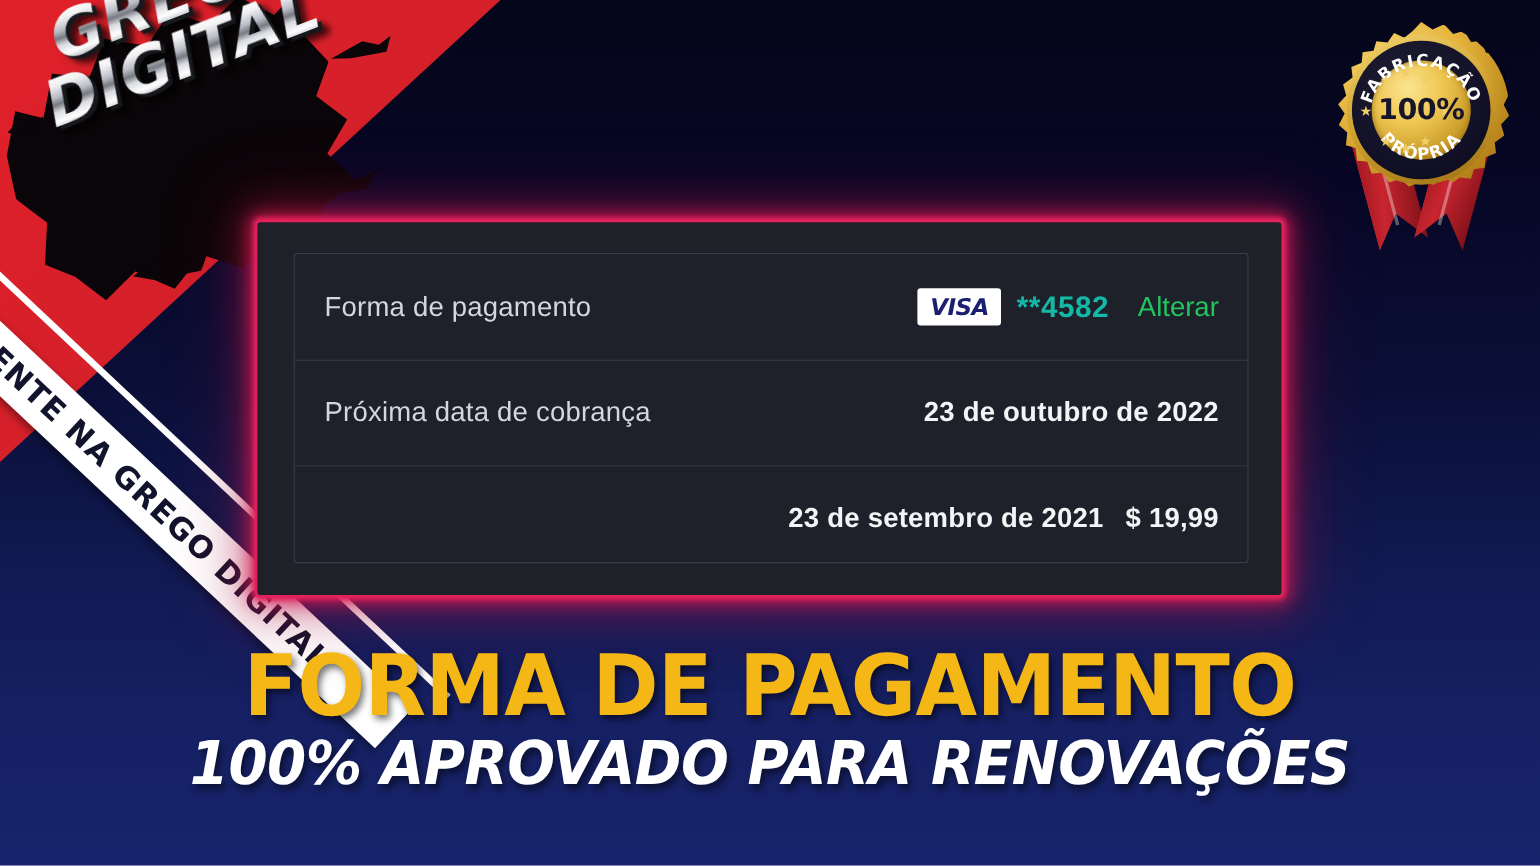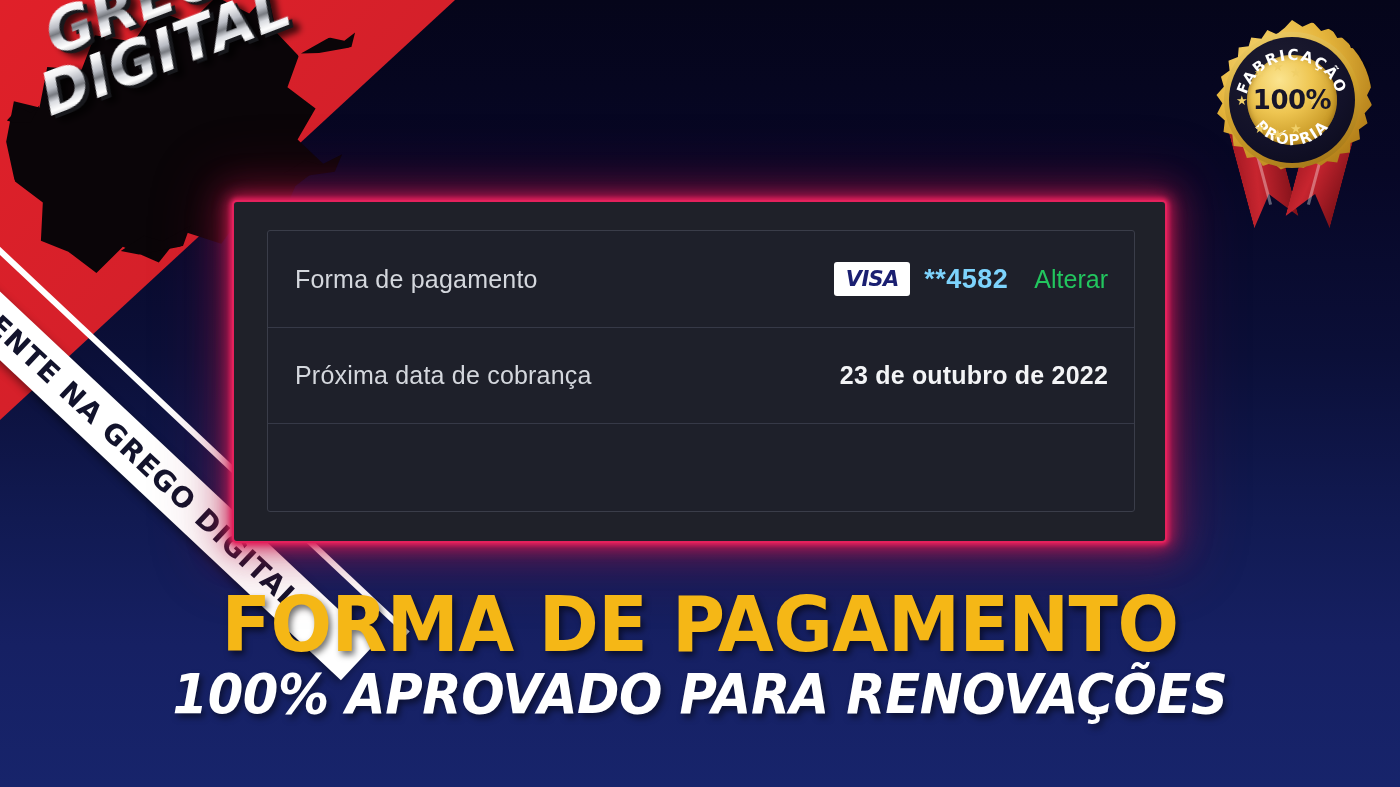--- a/index.html
+++ b/index.html
@@ -295,21 +295,21 @@
     font-weight: 700;
     font-style: italic;
     font-size: 21px;
     letter-spacing: -0.6px;
     color: #1a1f71;
   }
   #card-last4 {
     font-family: "Liberation Sans", sans-serif;
     font-size: 27px;
     font-weight: 700;
-    color: #7dd3fc;
+    color: #14b8a6;
     letter-spacing: 0.5px;
   }
   #change-payment-link {
     font-family: "Liberation Sans", sans-serif;
     font-size: 25px;
     font-weight: 400;
     color: #22c55e;
     cursor: pointer;
     margin-left: 12px;
   }
@@ -420,20 +420,24 @@
       </div>
 
       <div class="payment-row">
         <span class="row-label">Próxima data de cobrança</span>
         <span class="row-right">
           <span class="row-value">23 de outubro de 2022</span>
         </span>
       </div>
 
       <div class="payment-row">
+        <span class="row-right">
+          <span class="row-value">23 de setembro de 2021</span>
+          <span class="row-value" id="last-payment-amount">$ 19,99</span>
+        </span>
       </div>
 
     </div>
   </div>
 
   <div id="headline-block">
     <div id="headline-main">FORMA DE PAGAMENTO</div>
     <div id="headline-sub">100% APROVADO PARA RENOVAÇÕES</div>
   </div>
 

